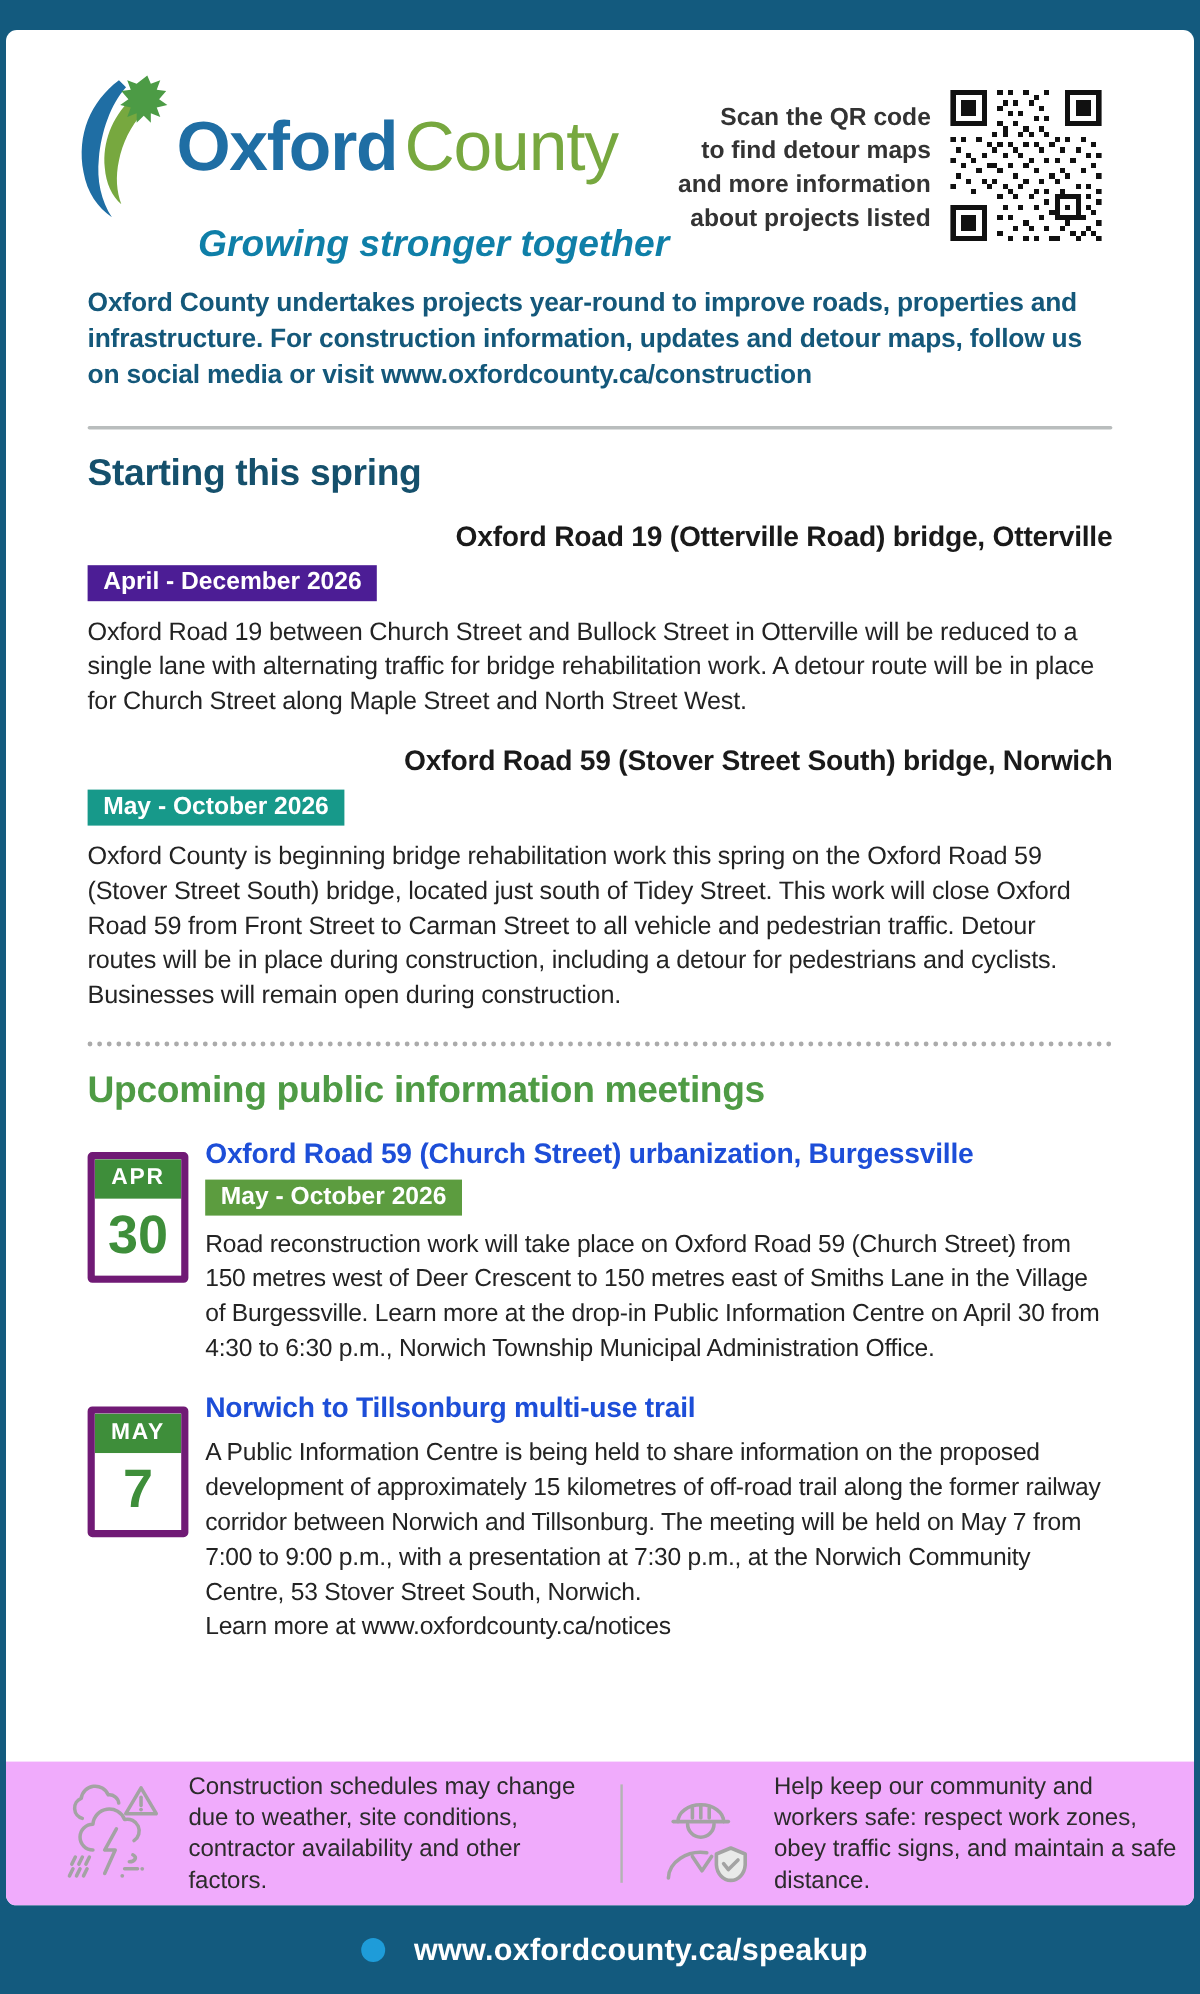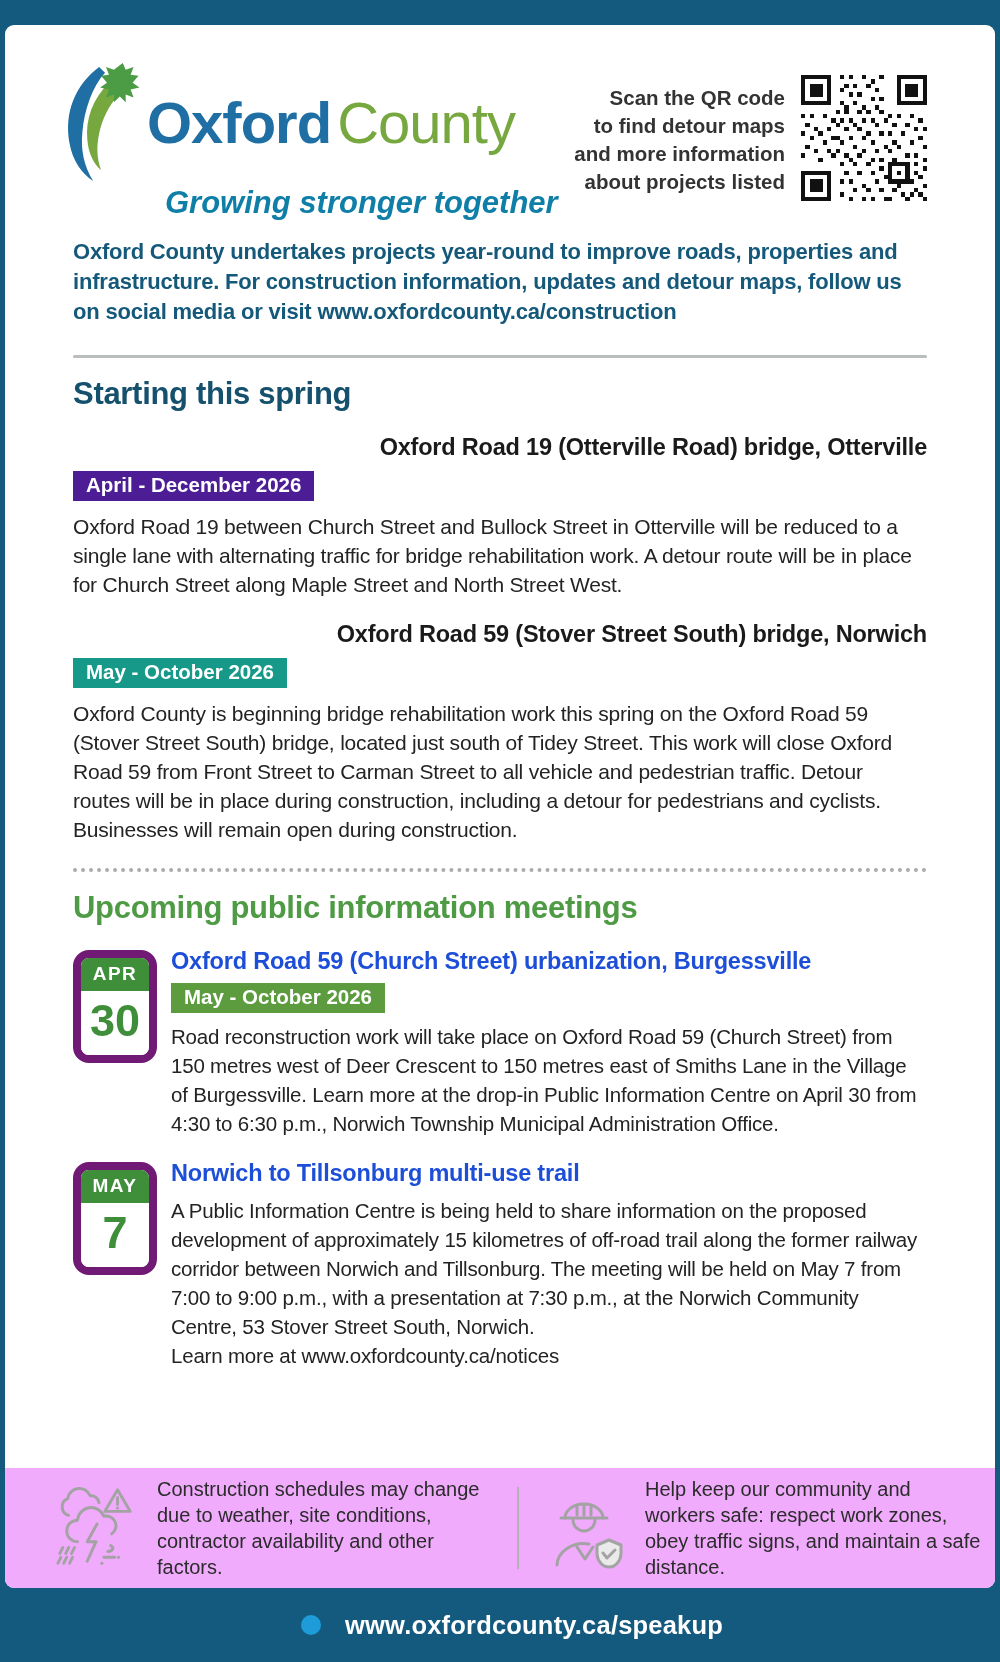--- a/index.html
+++ b/index.html
@@ -7,21 +7,21 @@
   body { font-family:"Liberation Sans", sans-serif; background:#135A7E; }
 
   .page { position:relative; width:1000px; height:1662px; background:#135A7E; }
   .sheet {
     position:absolute; left:5px; right:5px; top:25px; bottom:74px;
     background:#ffffff; border-radius:9px; overflow:hidden;
   }
   .content { padding:0 68px; }
 
   
-  .header-row { display:flex; justify-content:space-between; align-items:flex-start; margin-top:36px; }
+  .header-row { display:flex; align-items:flex-start; margin-top:36px; }
   .logo-block { margin-left:-12px; }
   .logo-line { display:flex; align-items:center; }
   .logo-mark { width:92px; height:122px; margin-right:-6px; }
   .logo-word1 { font-size:58px; font-weight:bold; color:#1F6EA4; letter-spacing:-1px; }
   .logo-word2 { font-size:58px; font-weight:400; color:#77A83F; letter-spacing:-1px; margin-left:6px; }
   .logo-tagline { font-size:31px; font-weight:bold; font-style:italic; color:#0F7FA8; margin:2px 0 0 104px; }
 
   .qr-block { display:flex; align-items:flex-start; margin-top:14px; }
   .qr-caption { width:218px; text-align:right; font-size:20.5px; line-height:28px; font-weight:bold; color:#333333; margin:9px 16px 0 0; }
   .qr-code { width:126px; height:126px; }
@@ -39,21 +39,21 @@
   .badge { display:inline-block; margin-top:10px; padding:2px 13px 4px 13px; font-size:20.5px; font-weight:bold; color:#ffffff; }
   .badge.blue { background:#4c1d95; }
   .badge.teal { background:#17998A; }
   .badge.green { background:#5C9C3F; }
   .body-text { margin-top:11px; width:852px; font-size:21px; line-height:29px; color:#232323; letter-spacing:-0.2px; }
 
   .dotted-divider { margin-top:24px; border-top:4px dotted #ABABAB; }
 
   
   .meeting { display:flex; align-items:flex-start; margin-top:22px; }
-  .calendar { width:84px; flex:0 0 84px; border:8px solid #701a75; border-radius:16px; overflow:hidden; margin-top:2px; background:#fff; }
+  .calendar { width:84px; flex:0 0 84px; border:6px solid #701a75; border-radius:4px; overflow:hidden; margin-top:12px; background:#fff; }
   .calendar-month { background:#3E8E3A; color:#ffffff; text-align:center; font-size:19px; font-weight:bold; letter-spacing:1.5px; padding:5px 0 6px 0; }
   .calendar-day { color:#3E8E3A; text-align:center; font-size:45px; font-weight:bold; padding:4px 0 8px 0; background:#fff; }
   .meeting-content { margin-left:14px; flex:1; }
   .meeting-title { font-size:23.5px; font-weight:bold; color:#1d4ed8; letter-spacing:-0.2px; }
   .meeting-content .badge { margin-top:8px; }
   .meeting-body { margin-top:9px; width:752px; font-size:20.5px; line-height:29px; color:#232323; letter-spacing:-0.2px; white-space:pre-line; }
 
   
   .notices {
     position:absolute; left:0; right:0; bottom:0; height:120px;

